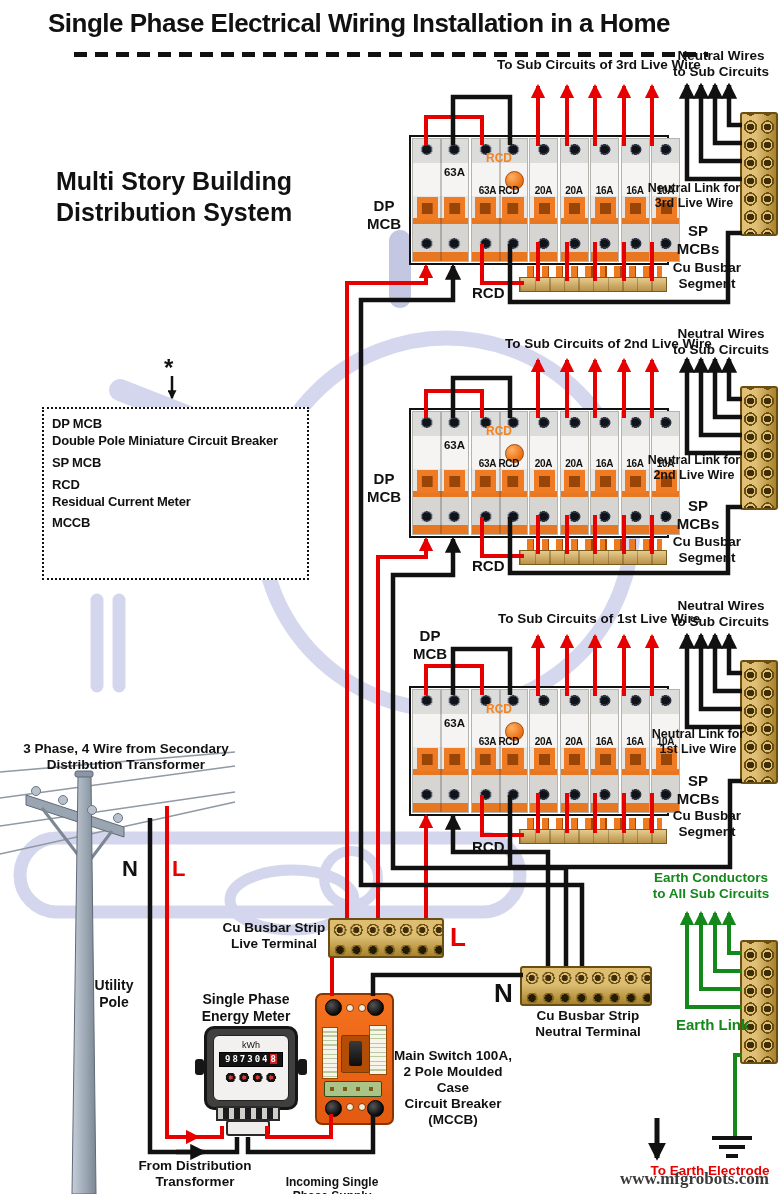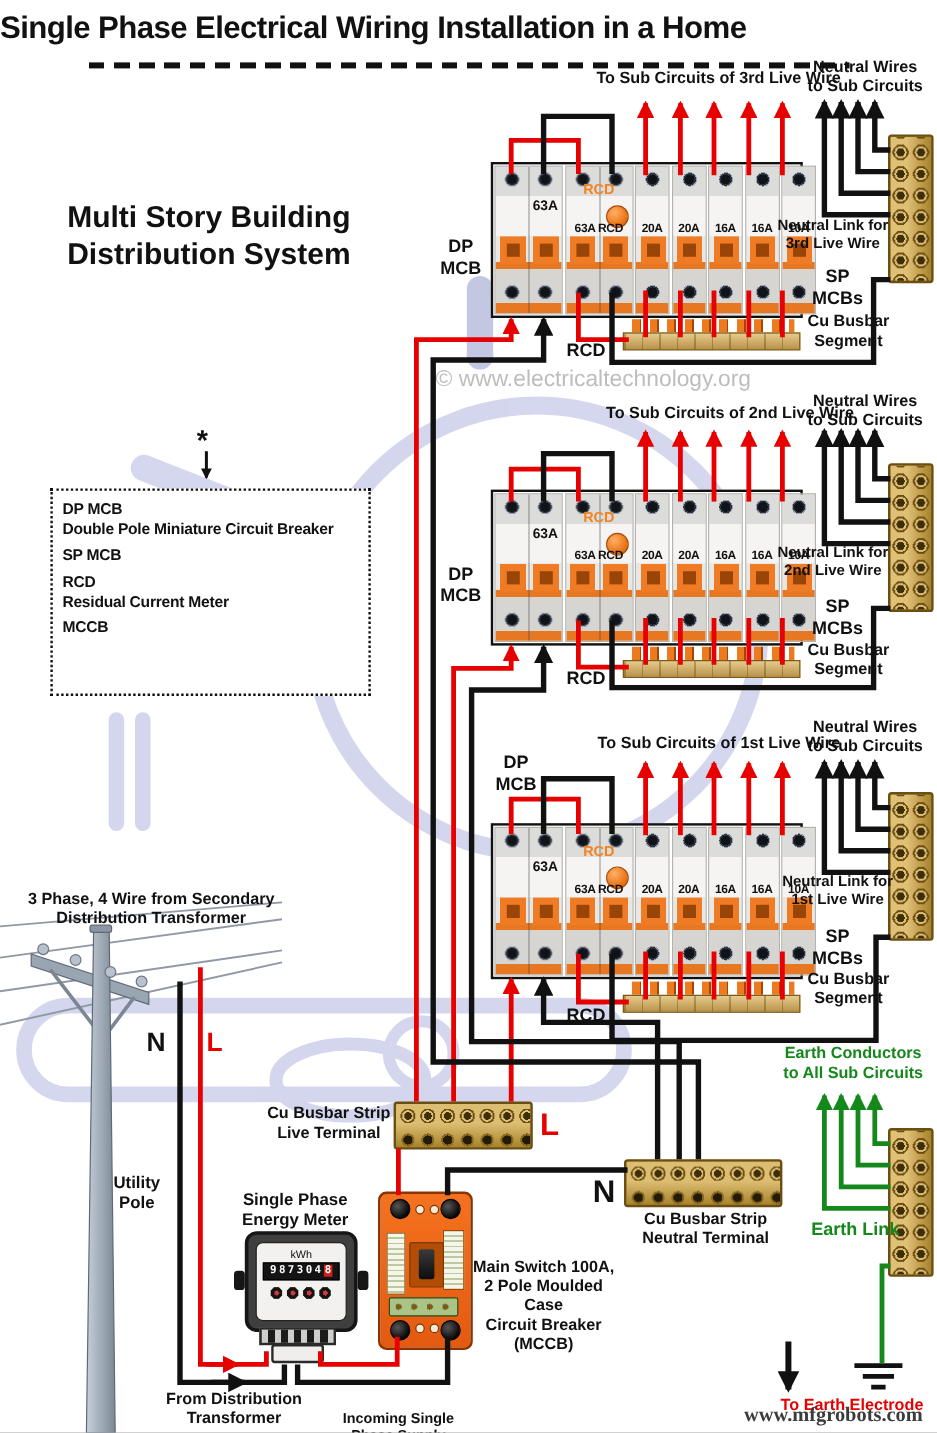--- a/index.html
+++ b/index.html
@@ -6,21 +6,21 @@
   .stage { position:relative; width:781px; height:1194px; background:#fff; overflow:hidden;
            font-family:"Liberation Sans", sans-serif; margin:0 auto; }
   svg.layer { position:absolute; left:0; top:0; pointer-events:none; }
   .bulbsvg { z-index:0; }
   .wiresvg { z-index:5; }
 
   .lbl { position:absolute; font-weight:bold; color:#111; white-space:pre-line; line-height:1.18; z-index:6; }
   .ctr { text-align:center; }
   .nowrap { white-space:nowrap; }
 
-  .pagetitle { left:0; width:718px; top:8px; text-align:left; font-size:26px; letter-spacing:-0.5px; }
+  .pagetitle { left:0; width:718px; top:8px; text-align:center; font-size:26px; letter-spacing:-0.5px; }
   .dashline { position:absolute; left:74px; top:52px; width:634px; height:5px; z-index:6;
               background:repeating-linear-gradient(90deg,#111 0 13px,transparent 13px 21px); }
   .subtitle { left:56px; top:166px; font-size:25px; line-height:1.25; }
   .wmcenter { position:absolute; left:363px; top:306px; font-size:19px; color:#bdbdbd; font-weight:normal; z-index:1; white-space:nowrap; }
   .wmcorner { position:absolute; left:608px; top:1169px; width:173px; font-size:17px; color:#3c3c3c;
               font-family:"Liberation Serif",serif; font-weight:bold; z-index:7; text-align:center; }
 
   
   .legend { position:absolute; left:42px; top:407px; width:248px; min-height:156px; border:2.5px dotted #111;
             background:#fff; padding:7px 7px 6px 8px; z-index:4; }
@@ -157,21 +157,20 @@
         <circle cx="92" cy="810" r="4.5"></circle>
           <circle cx="118" cy="818" r="4.5"></circle>
       </g>
     </g>
   </svg>
 
   <div class="lbl pagetitle">Single Phase Electrical Wiring Installation in a Home</div>
   <div class="dashline"></div>
   <div class="lbl subtitle">Multi Story Building
 Distribution System</div>
-  <div class="wmcenter">© www.electricaltechnology.org</div>
   <div class="wmcorner">www.mfgrobots.com</div>
 
   <div class="lbl asterisk">*</div>
   <div class="legend">
     <div class="li">
         <div class="la">DP MCB</div>
       <div class="lf">Double Pole Miniature Circuit Breaker</div>
       </div>
     <div class="li">
         <div class="la">SP MCB</div>

